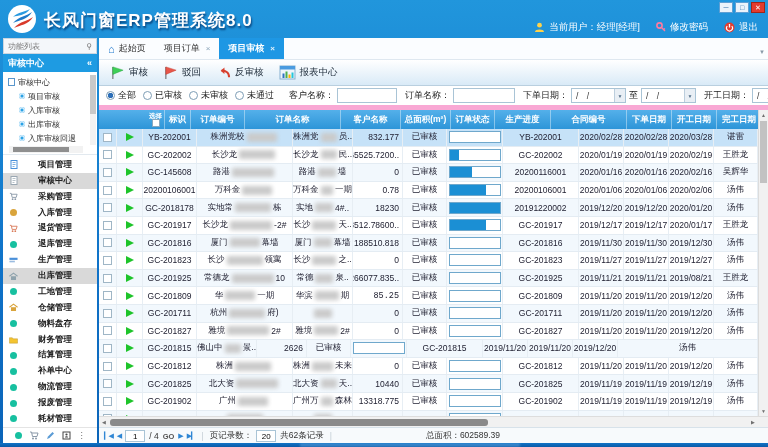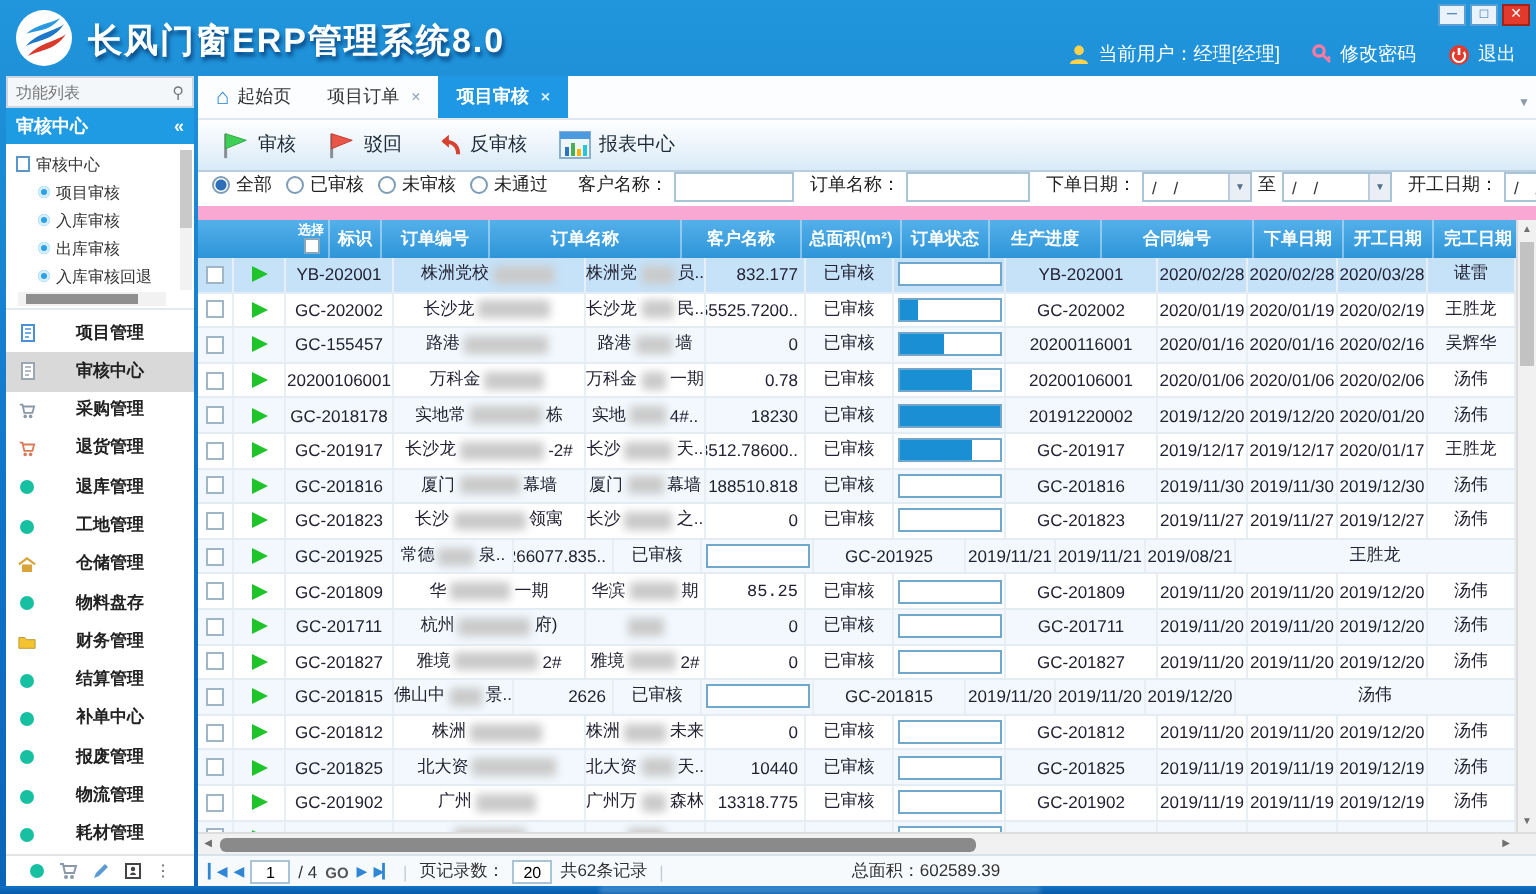--- a/index.html
+++ b/index.html
@@ -66,22 +66,22 @@
   .tab.active .tab-close { color:#dff0fb; }
   .tab-home { color:#2a7fd0; font-size:11px; line-height:10px; }
   .tab-overflow { position:absolute; right:3px; bottom:4px; font-size:6px; color:#8a9aa8; }
 
   .toolbar { flex:none; height:26px; background:linear-gradient(180deg,#ffffff,#d9eaf7);
     border-bottom:1px solid #b9cfdf; display:flex; align-items:center; padding-left:6px; }
   .tbtn { display:flex; align-items:center; gap:4px; font-size:9.5px; color:#1c2a38;
     padding:2px 10px 2px 5px; }
   .tbtn svg { display:block; }
 
-  .filterbar { flex:none; height:24px; display:flex; align-items:flex-start; padding-left:7px;
-    gap:3px; font-size:9px; color:#222; background:#fff; border-bottom:7px solid #f9a8d4;
+  .filterbar { flex:none; height:24px; display:flex; align-items:center; padding-left:7px;
+    gap:3px; font-size:9px; color:#222; background:#fff; border-bottom:5px solid #f9a8d4;
     white-space:nowrap; overflow:hidden; }
   .radio { display:flex; align-items:center; gap:3px; margin-right:7px; }
   .radio-circle { width:9px; height:9px; border-radius:50%; border:1px solid #7d9db5; background:#fff; }
   .radio-circle.checked { background:radial-gradient(circle,#2d6fb8 0 2.5px,#fff 3px); }
   .flt-label { margin-left:5px; }
   .txt-input { height:15px; border:1px solid #a9c4d6; background:#fff; font-size:8.5px;
     padding:0 2px; color:#333; }
   .txt-customer { width:60px; } .txt-order { width:62px; }
   .date-box { display:flex; align-items:center; height:15px; border:1px solid #a9c4d6;
     background:#fff; }
@@ -251,36 +251,60 @@
               <svg width="10" height="9" viewBox="0 0 10 9">
                 <path d="M1 1 h1.5 l1 4.5 h4.5 l1-3.5 h-6" fill="none" stroke="#8a98a8" stroke-width="1"></path>
                 <circle cx="4" cy="7.5" r="1" fill="#8a98a8"></circle>
                 <circle cx="7" cy="7.5" r="1" fill="#8a98a8"></circle>
               </svg>
             </span>
             <span>采购管理</span>
           </div>
           <div class="menu-item">
             <span class="mi-icon">
+              <span class="mi-dot" style="background: rgb(217, 164, 60);"></span>
+            </span>
+            <span>入库管理</span>
+          </div>
+          <div class="menu-item">
+            <span class="mi-icon">
               <svg width="10" height="9" viewBox="0 0 10 9">
                 <path d="M1 1 h1.5 l1 4.5 h4.5 l1-3.5 h-6" fill="none" stroke="#d97b5a" stroke-width="1"></path>
                 <circle cx="4" cy="7.5" r="1" fill="#d97b5a"></circle>
                 <circle cx="7" cy="7.5" r="1" fill="#d97b5a"></circle>
               </svg>
             </span>
             <span>退货管理</span>
           </div>
           <div class="menu-item">
             <span class="mi-icon">
               <span class="mi-dot" style="background: rgb(23, 192, 160);"></span>
             </span>
             <span>退库管理</span>
           </div>
           <div class="menu-item">
             <span class="mi-icon">
+              <svg width="10" height="8" viewBox="0 0 10 8">
+                <rect x="0.5" y="1.5" width="9" height="2.4" fill="#4a90d9"></rect>
+                <rect x="0.5" y="4.8" width="6" height="1.8" fill="#9bbce0"></rect>
+              </svg>
+            </span>
+            <span>生产管理</span>
+          </div>
+          <div class="menu-item selected">
+            <span class="mi-icon">
+              <svg width="10" height="9" viewBox="0 0 10 9">
+                <path d="M0.5 4.2 L5 0.8 L9.5 4.2" fill="none" stroke="#8fa3ad" stroke-width="1.2"></path>
+                <rect x="2.2" y="4.2" width="5.6" height="4.2" fill="#8fa3ad"></rect>
+              </svg>
+            </span>
+            <span>出库管理</span>
+          </div>
+          <div class="menu-item">
+            <span class="mi-icon">
               <span class="mi-dot" style="background: rgb(23, 192, 160);"></span>
             </span>
             <span>工地管理</span>
           </div>
           <div class="menu-item">
             <span class="mi-icon">
               <svg width="10" height="9" viewBox="0 0 10 9">
                 <path d="M0.5 4.2 L5 0.8 L9.5 4.2" fill="none" stroke="#d9a43c" stroke-width="1.2"></path>
                 <rect x="2.2" y="4.2" width="5.6" height="4.2" fill="#d9a43c"></rect>
               </svg>
@@ -310,27 +334,27 @@
           <div class="menu-item">
             <span class="mi-icon">
               <span class="mi-dot" style="background: rgb(23, 192, 160);"></span>
             </span>
             <span>补单中心</span>
           </div>
           <div class="menu-item">
             <span class="mi-icon">
               <span class="mi-dot" style="background: rgb(23, 192, 160);"></span>
             </span>
+            <span>物流管理</span>
+          </div>
+          <div class="menu-item">
+            <span class="mi-icon">
+              <span class="mi-dot" style="background: rgb(23, 192, 160);"></span>
+            </span>
             <span>报废管理</span>
-          </div>
-          <div class="menu-item">
-            <span class="mi-icon">
-              <span class="mi-dot" style="background: rgb(23, 192, 160);"></span>
-            </span>
-            <span>物流管理</span>
           </div>
           <div class="menu-item">
             <span class="mi-icon">
               <span class="mi-dot" style="background: rgb(23, 192, 160);"></span>
             </span>
             <span>耗材管理</span>
           </div>
         </div>
       <div class="side-icons">
         <span class="mi-dot" style="width:7px;height:7px;background:#17c0a0"></span>
@@ -535,21 +559,21 @@
                 <div class="gcell" style="width: 45px;">2020/02/19</div>
                 <div class="gcell" style="width: 42px; flex: 1 1 0%;">王胜龙</div>
               </div>
               <div class="grow alt">
                 <div class="gcell" style="width: 18px;">
                   <span class="row-checkbox"></span>
                 </div>
                 <div class="gcell" style="width: 26px;">
                   <span class="tri"></span>
                 </div>
-                <div class="gcell" style="width: 54px;">GC-155457</div>
+                <div class="gcell" style="width: 54px;">GC-145608</div>
                 <div class="gcell" style="width: 96px;">
                   <span>路港</span>
                   <span class="blur-block" style="width: 42px;"></span>
                   <span></span>
                 </div>
                 <div class="gcell" style="width: 60px;">
                   <span>路港</span>
                   <span class="blur-block" style="width: 18px;"></span>
                   <span>墙</span>
                 </div>
@@ -722,20 +746,25 @@
                 <div class="gcell" style="width: 42px; flex: 1 1 0%;">汤伟</div>
               </div>
               <div class="grow alt">
                 <div class="gcell" style="width: 18px;">
                   <span class="row-checkbox"></span>
                 </div>
                 <div class="gcell" style="width: 26px;">
                   <span class="tri"></span>
                 </div>
                 <div class="gcell" style="width: 54px;">GC-201925</div>
+                <div class="gcell" style="width: 96px;">
+                  <span>常德龙</span>
+                  <span class="blur-block" style="width: 42px;"></span>
+                  <span>10</span>
+                </div>
                 <div class="gcell" style="width: 60px;">
                   <span>常德</span>
                   <span class="blur-block" style="width: 18px;"></span>
                   <span>泉..</span>
                 </div>
                 <div class="gcell num" style="width: 50px;">266077.835..</div>
                 <div class="gcell" style="width: 44px;">已审核</div>
                 <div class="gcell" style="width: 56px;">
                   <span class="prog-box">
                     <span class="prog-fill" style="width: 0%; display: block;"></span>

